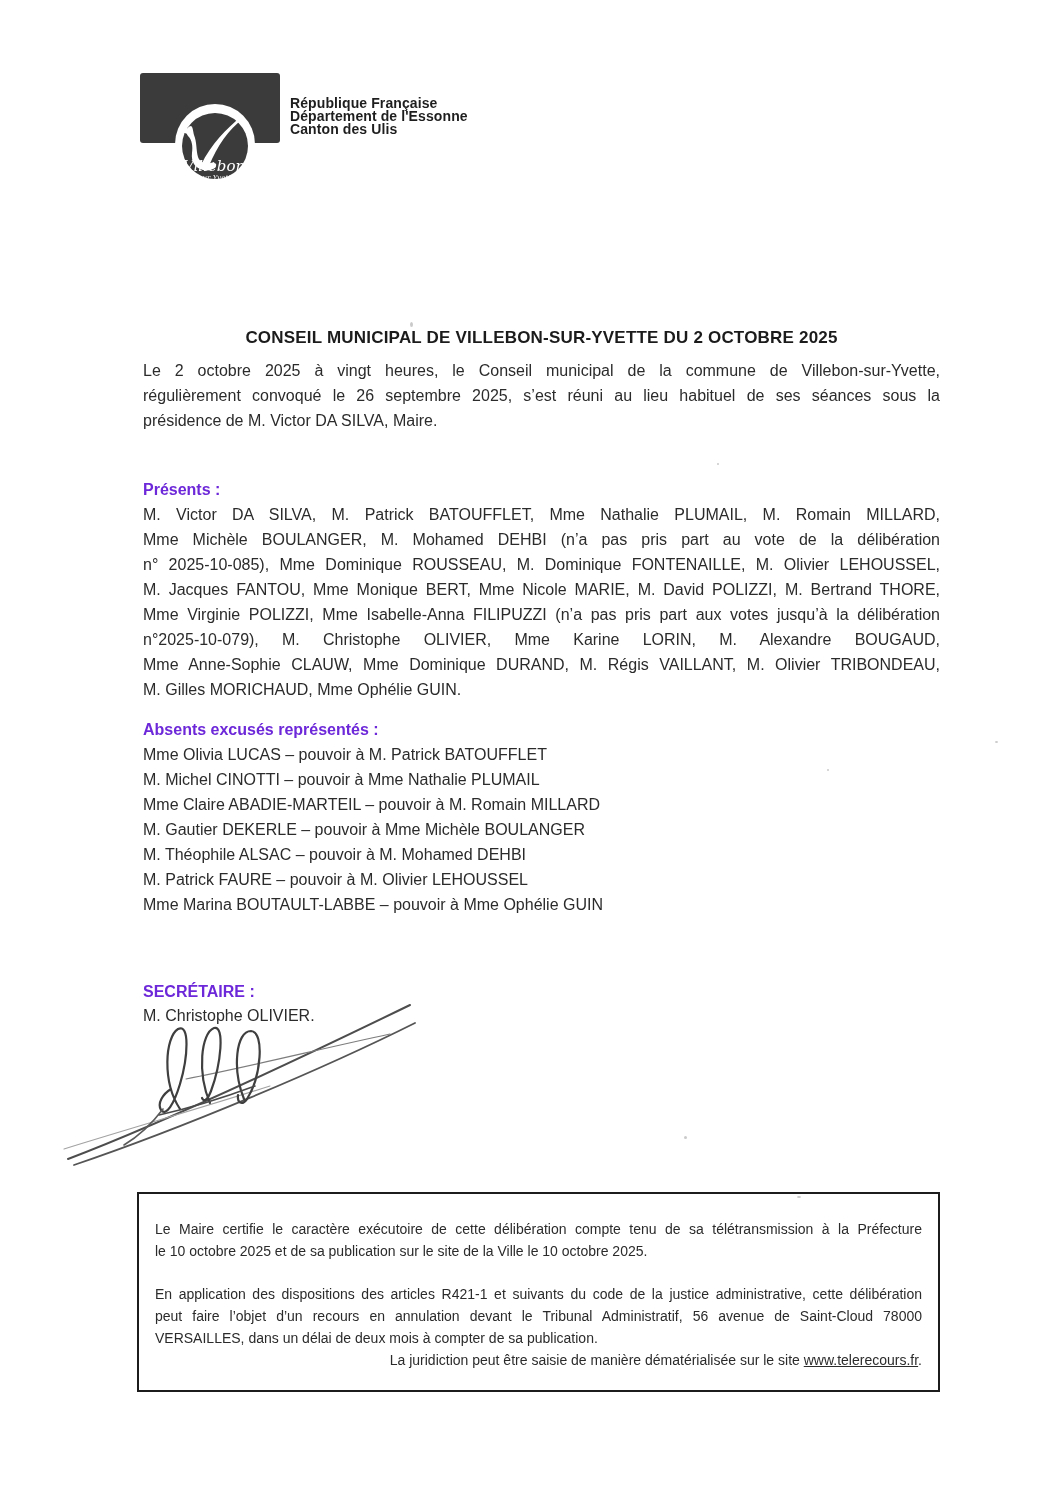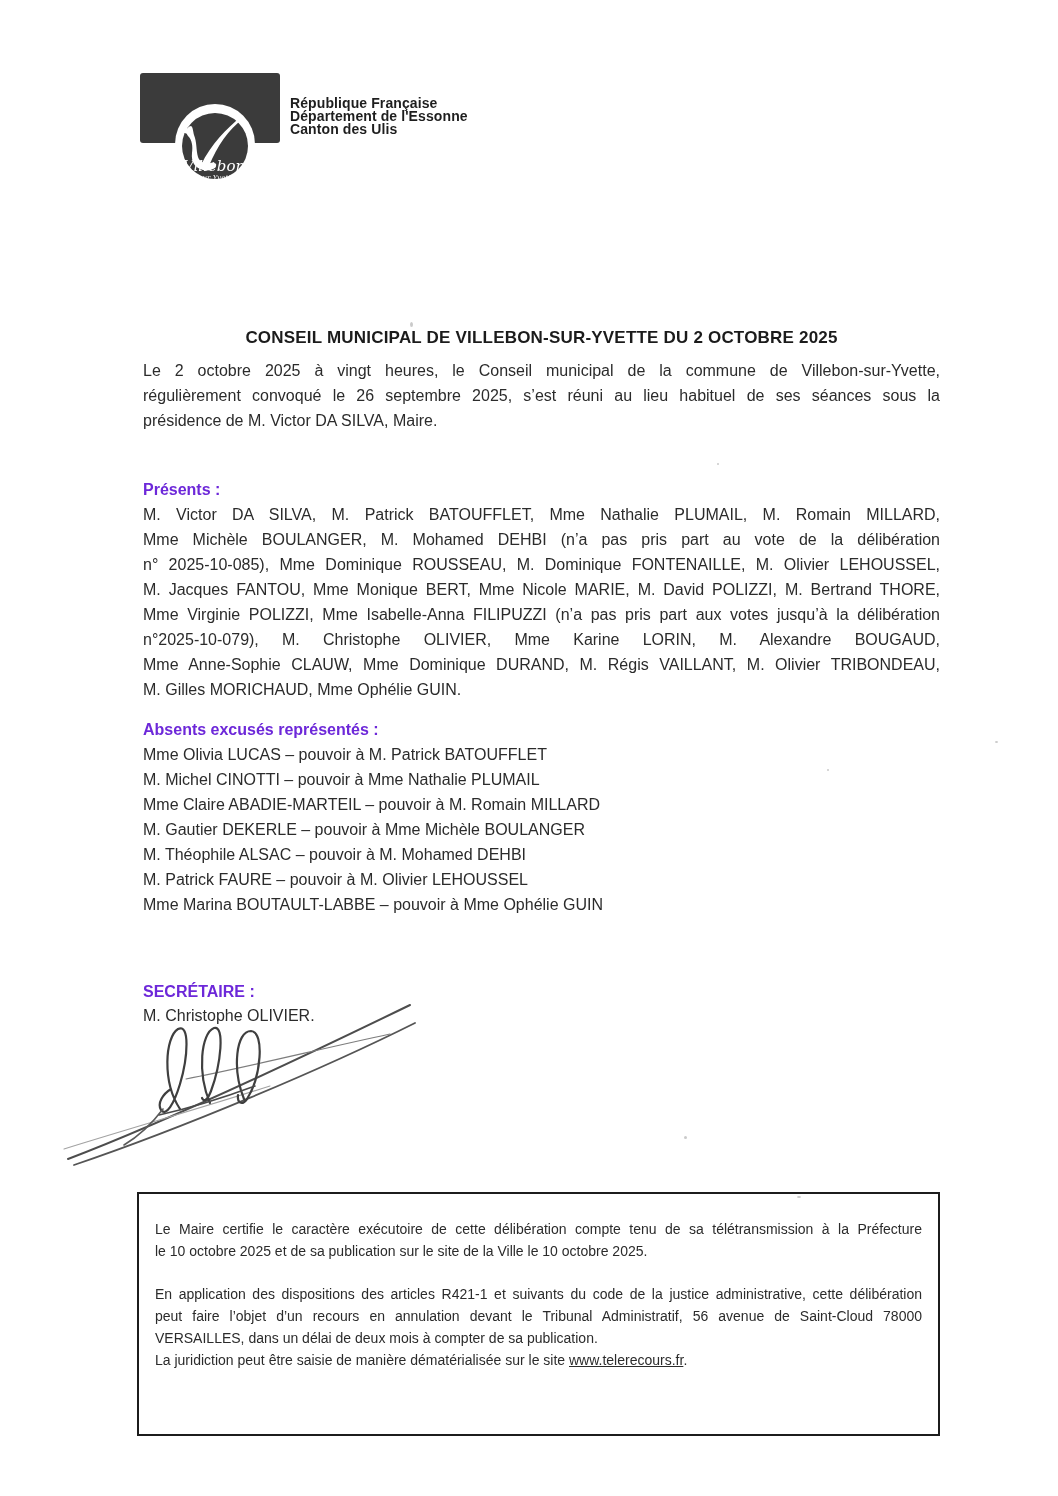--- a/index.html
+++ b/index.html
@@ -34,29 +34,29 @@
   .left-lines .line { text-align: right; text-align-last: left; }
   .heading { font-weight: 700; line-height: 25px; color: #6d28d9; }
   
   .secretary { position: absolute; left: 143px; top: 980px; font-size: 16px; }
   .secretary .heading { line-height: 24px; }
   .secretary-name { line-height: 24px; }
   
   .signature { position: absolute; left: 58px; top: 985px; pointer-events: none; }
   
   .footer-box {
-    position: absolute; left: 137px; top: 1192px; width: 803px; height: 244px;
+    position: absolute; left: 137px; top: 1192px; width: 803px; height: 200px;
     box-sizing: border-box; border: 2px solid #1c1c1c;
     padding: 24px 16px 0 16px;
     font-size: 14px; color: #2b2b2b;
   }
   .footer-box .line { line-height: 22px; }
   .box-para1 { margin: 0 0 21px 0; }
   .box-para2 { margin: 0; }
-  .jurisdiction { line-height: 22px; text-align: left; }
+  .jurisdiction { line-height: 22px; text-align: right; }
   .telerecours-link { color: #2b2b2b; text-decoration: underline; cursor: pointer; }
   
   .speckle { position: absolute; background: #8a8a8a; border-radius: 50%; opacity: .45; }
 </style>
 </head>
 <body>
 
 <div class="page">
 
   <svg class="logo" viewBox="0 0 150 120" width="150" height="120" xmlns="http://www.w3.org/2000/svg">

